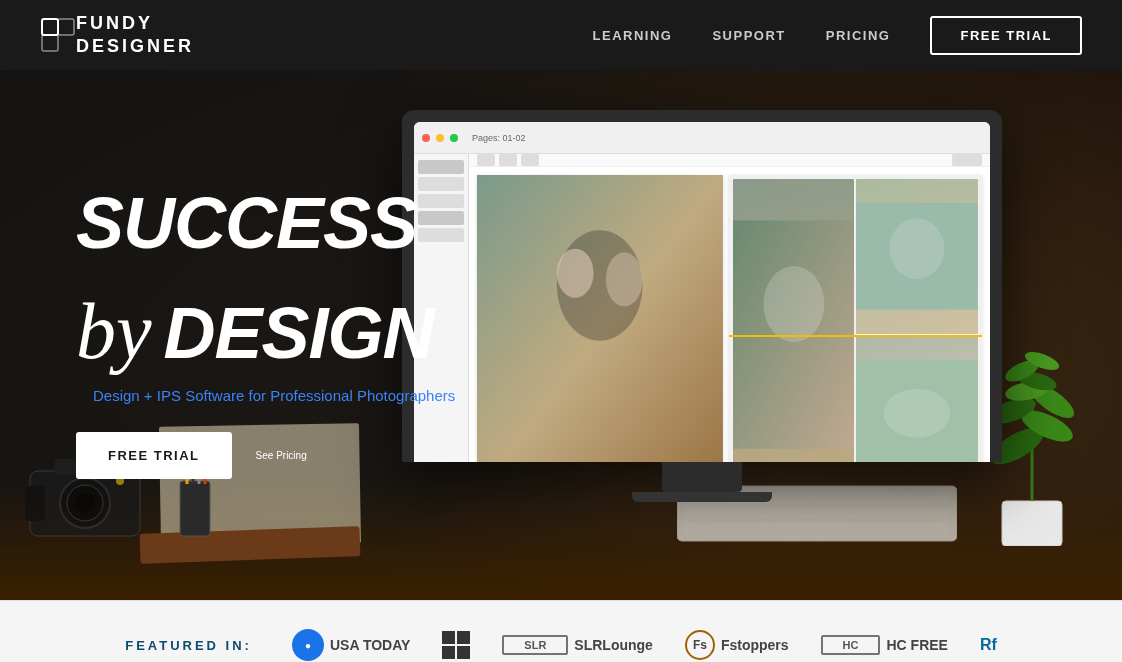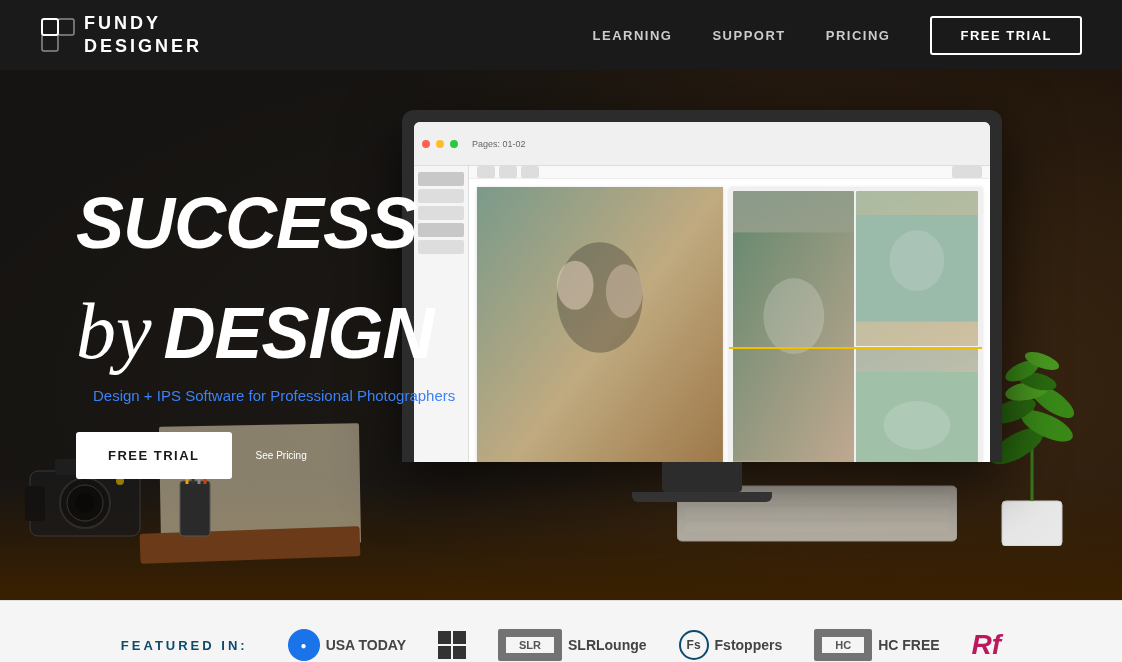--- a/index.html
+++ b/index.html
@@ -10,21 +10,21 @@
       background: #1a1a1a;
       display: flex;
       align-items: center;
       justify-content: space-between;
       padding: 0 40px;
       height: 70px;
     }
     .nav-logo {
       display: flex;
       align-items: center;
-      gap: 8px;
+      gap: 0;
     }
     .nav-logo-icon {
       width: 36px;
       height: 36px;
     }
     .nav-logo-text {
       color: #fff;
       font-size: 13px;
       font-weight: 700;
       letter-spacing: 2px;
@@ -99,21 +99,21 @@
     }
     .monitor-screen-inner {
       background: #e8e8e8;
       border-radius: 6px 6px 0 0;
       overflow: hidden;
       height: 340px;
       position: relative;
     }
     .monitor-toolbar {
       background: #f0f0f0;
-      height: 44px;
+      height: 32px;
       display: flex;
       align-items: center;
       padding: 0 8px;
       border-bottom: 1px solid #ddd;
       font-size: 9px;
       color: #666;
       gap: 6px;
     }
     .monitor-dot { width: 8px; height: 8px; border-radius: 50%; }
     .monitor-content {
@@ -308,31 +308,31 @@
       font-weight: 900;
     }
     .logo-grid {
       display: grid;
       grid-template-columns: 1fr 1fr;
       width: 28px; height: 28px;
       gap: 2px;
     }
     .logo-grid-cell { background: #333; }
     .logo-box {
-      border: 8px solid #737373;
-      padding: 2px 13px;
+      border: 2px solid #737373;
+      padding: 2px 20px;
       font-size: 11px;
       font-weight: 700;
       color: #555;
       border-radius: 2px;
     }
     .logo-fs {
       width: 30px; height: 30px;
       border-radius: 50%;
-      border: 2px solid #0c4a6e;
+      border: 2px solid #a16207;
       display: flex; align-items: center; justify-content: center;
       font-size: 12px; font-weight: 900; color: #444;
     }
   </style>
 </head>
 <body>
 
 <nav>
   <div class="nav-logo">
     <svg class="nav-logo-icon" viewBox="0 0 36 36" fill="none">
@@ -543,16 +543,16 @@
       <div class="logo-fs">Fs</div>
       <span>Fstoppers</span>
     </div>
 
     <div class="featured-logo">
       <div class="logo-box">HC</div>
       <span>HC FREE</span>
     </div>
 
     <div class="featured-logo">
-      <span style="font-size:28px;font-weight:700;color:#be185d;font-style:italic;">Rf</span>
+      <span style="font-size:16px;font-weight:700;color:#0369a1;">Rf</span>
     </div>
   </div>
 </div>
 
 </body></html>

